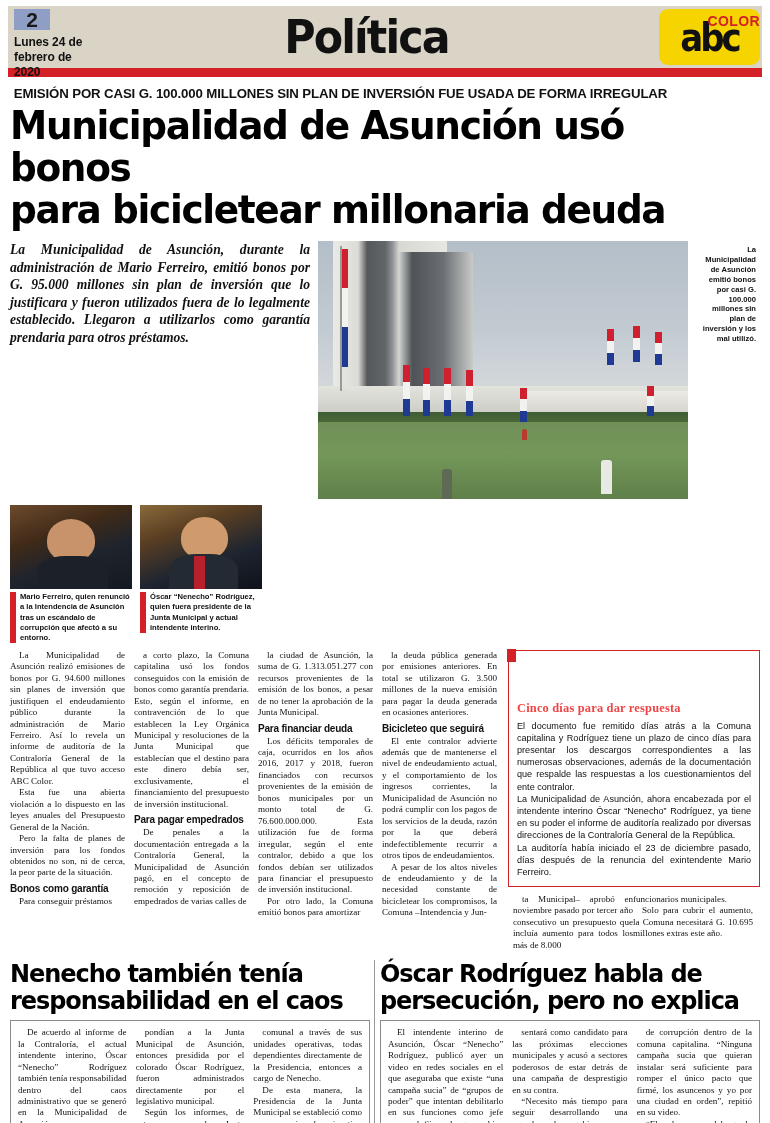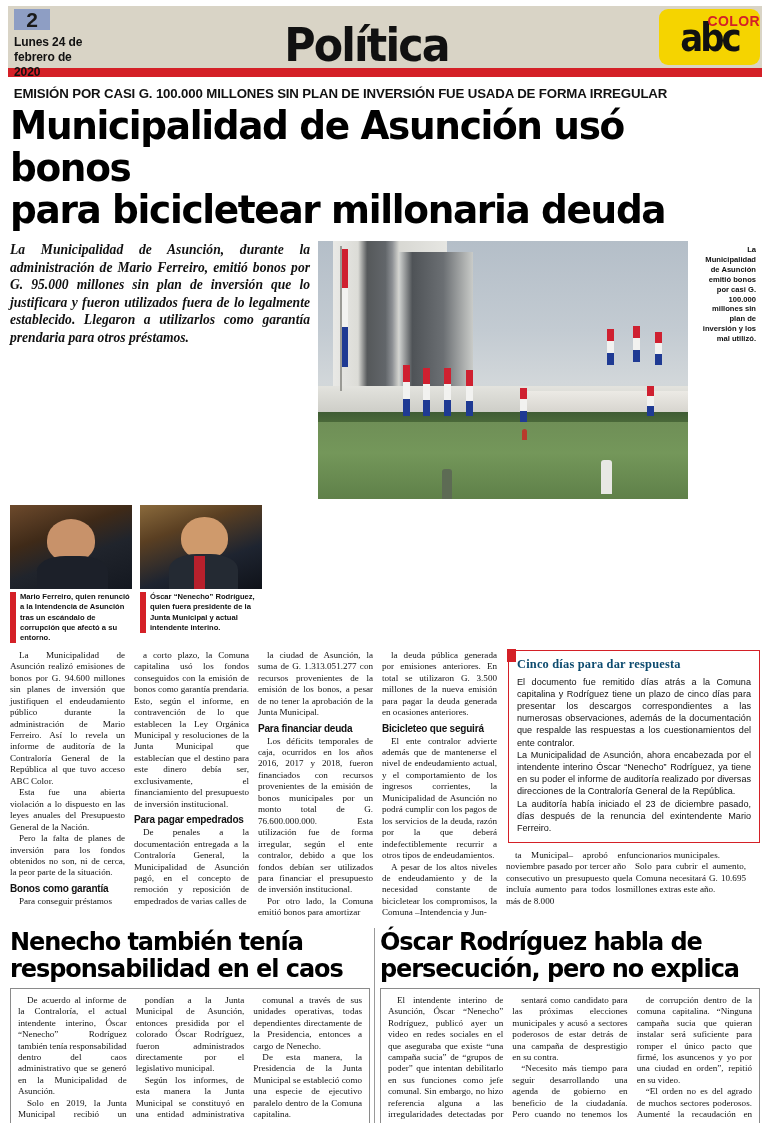--- a/index.html
+++ b/index.html
@@ -28,21 +28,21 @@
     background: #8e9ec4;
     color: #1a1a1a;
     font-weight: bold; font-size: 21px;
     display:flex; align-items:center; justify-content:center;
     line-height: 1;
   }
   .page-date {
     font-size: 12px; font-weight: bold; color:#111;
     line-height: 1.25; margin-top: 5px; letter-spacing: -0.1px;
   }
-  .section-title-wrap { flex:1; display:flex; align-items:flex-end; justify-content:center; }
+  .section-title-wrap { flex:1; display:flex; align-items:center; justify-content:center; }
   .section-title {
     font-family: "DejaVu Sans", sans-serif;
     font-weight: bold; font-size: 46px; color:#111;
     letter-spacing: -2px; line-height: 1;
     transform: scaleX(0.93);
     margin-left: -20px;
   }
   .logo-box {
     width: 101px; margin: 3px 2px 3px 0;
     background: #f5d400;
@@ -148,31 +148,31 @@
   }
 
   
   .redbox {
     width: 252px; margin-left: 2px;
     border: 1.6px solid #d42027;
     padding: 6px 8px 8px 8px;
     position:relative;
   }
   .redbox-title {
-    font-size:12.4px; font-weight:bold; color:#0c4a6e;
-    letter-spacing:0.2px; margin-bottom:4px;
+    font-size:12.4px; font-weight:bold; color:#ef4444;
+    letter-spacing:0.2px; margin-bottom:4px;margin-top:44px;
   }
   .redbox p {
     font-family:"Liberation Sans", sans-serif;
     font-size:9.1px; line-height:1.34; color:#111;
     text-align: justify; margin-bottom:0;
   }
   .redtab { position:absolute; top:-1.6px; left:-1.6px; width:9px; height:13px; background:#d42027; }
 
-  .right-under { display:flex; margin-top:7px; font-family:"Liberation Serif", serif; }
+  .right-under { display:flex; margin-top:7px; font-family:"Liberation Serif", serif;justify-content:center; }
   .right-under .col { width:120px; }
 
   
   .bottom { display:flex; margin: 9px 10px 0 10px; gap: 10px; }
   .bot-art { position:relative; }
   .bot-art.left { width: 360px; }
   .bot-art.right { width: 380px; }
   .vrule { position:absolute; top:0; bottom:6px; width:1px; background:#999; }
   .bot-head {
     font-family:"DejaVu Sans", sans-serif;

